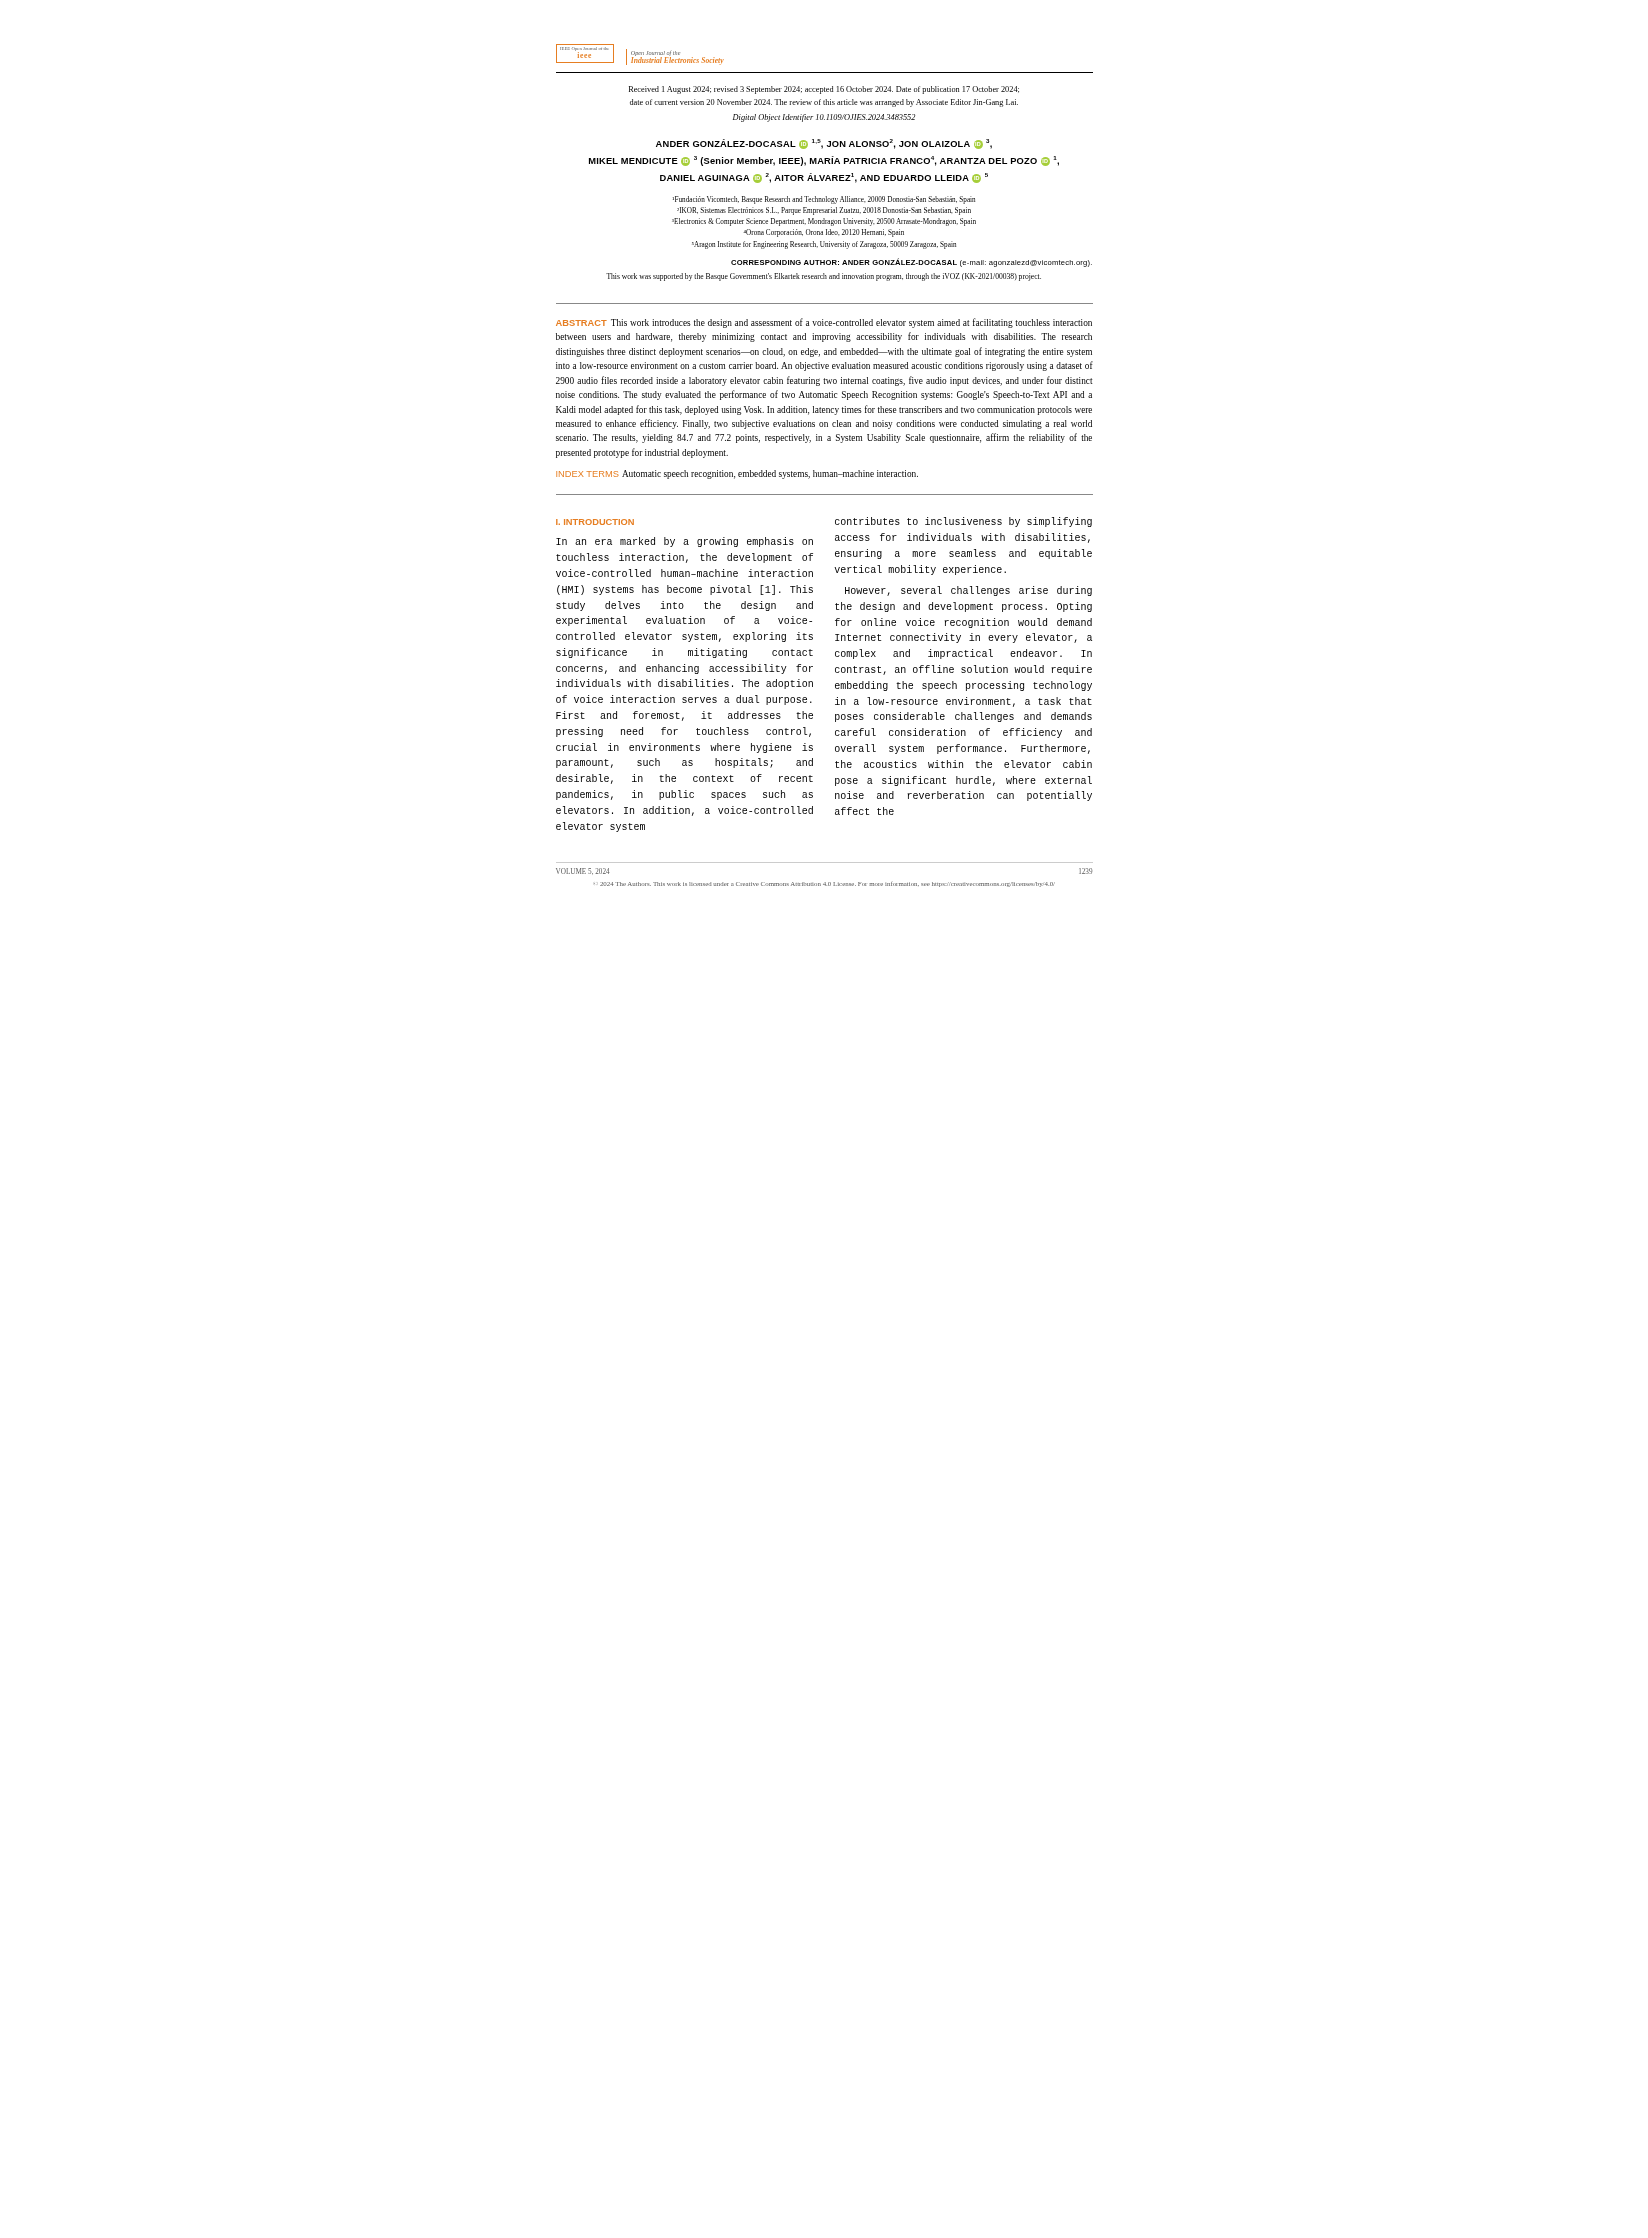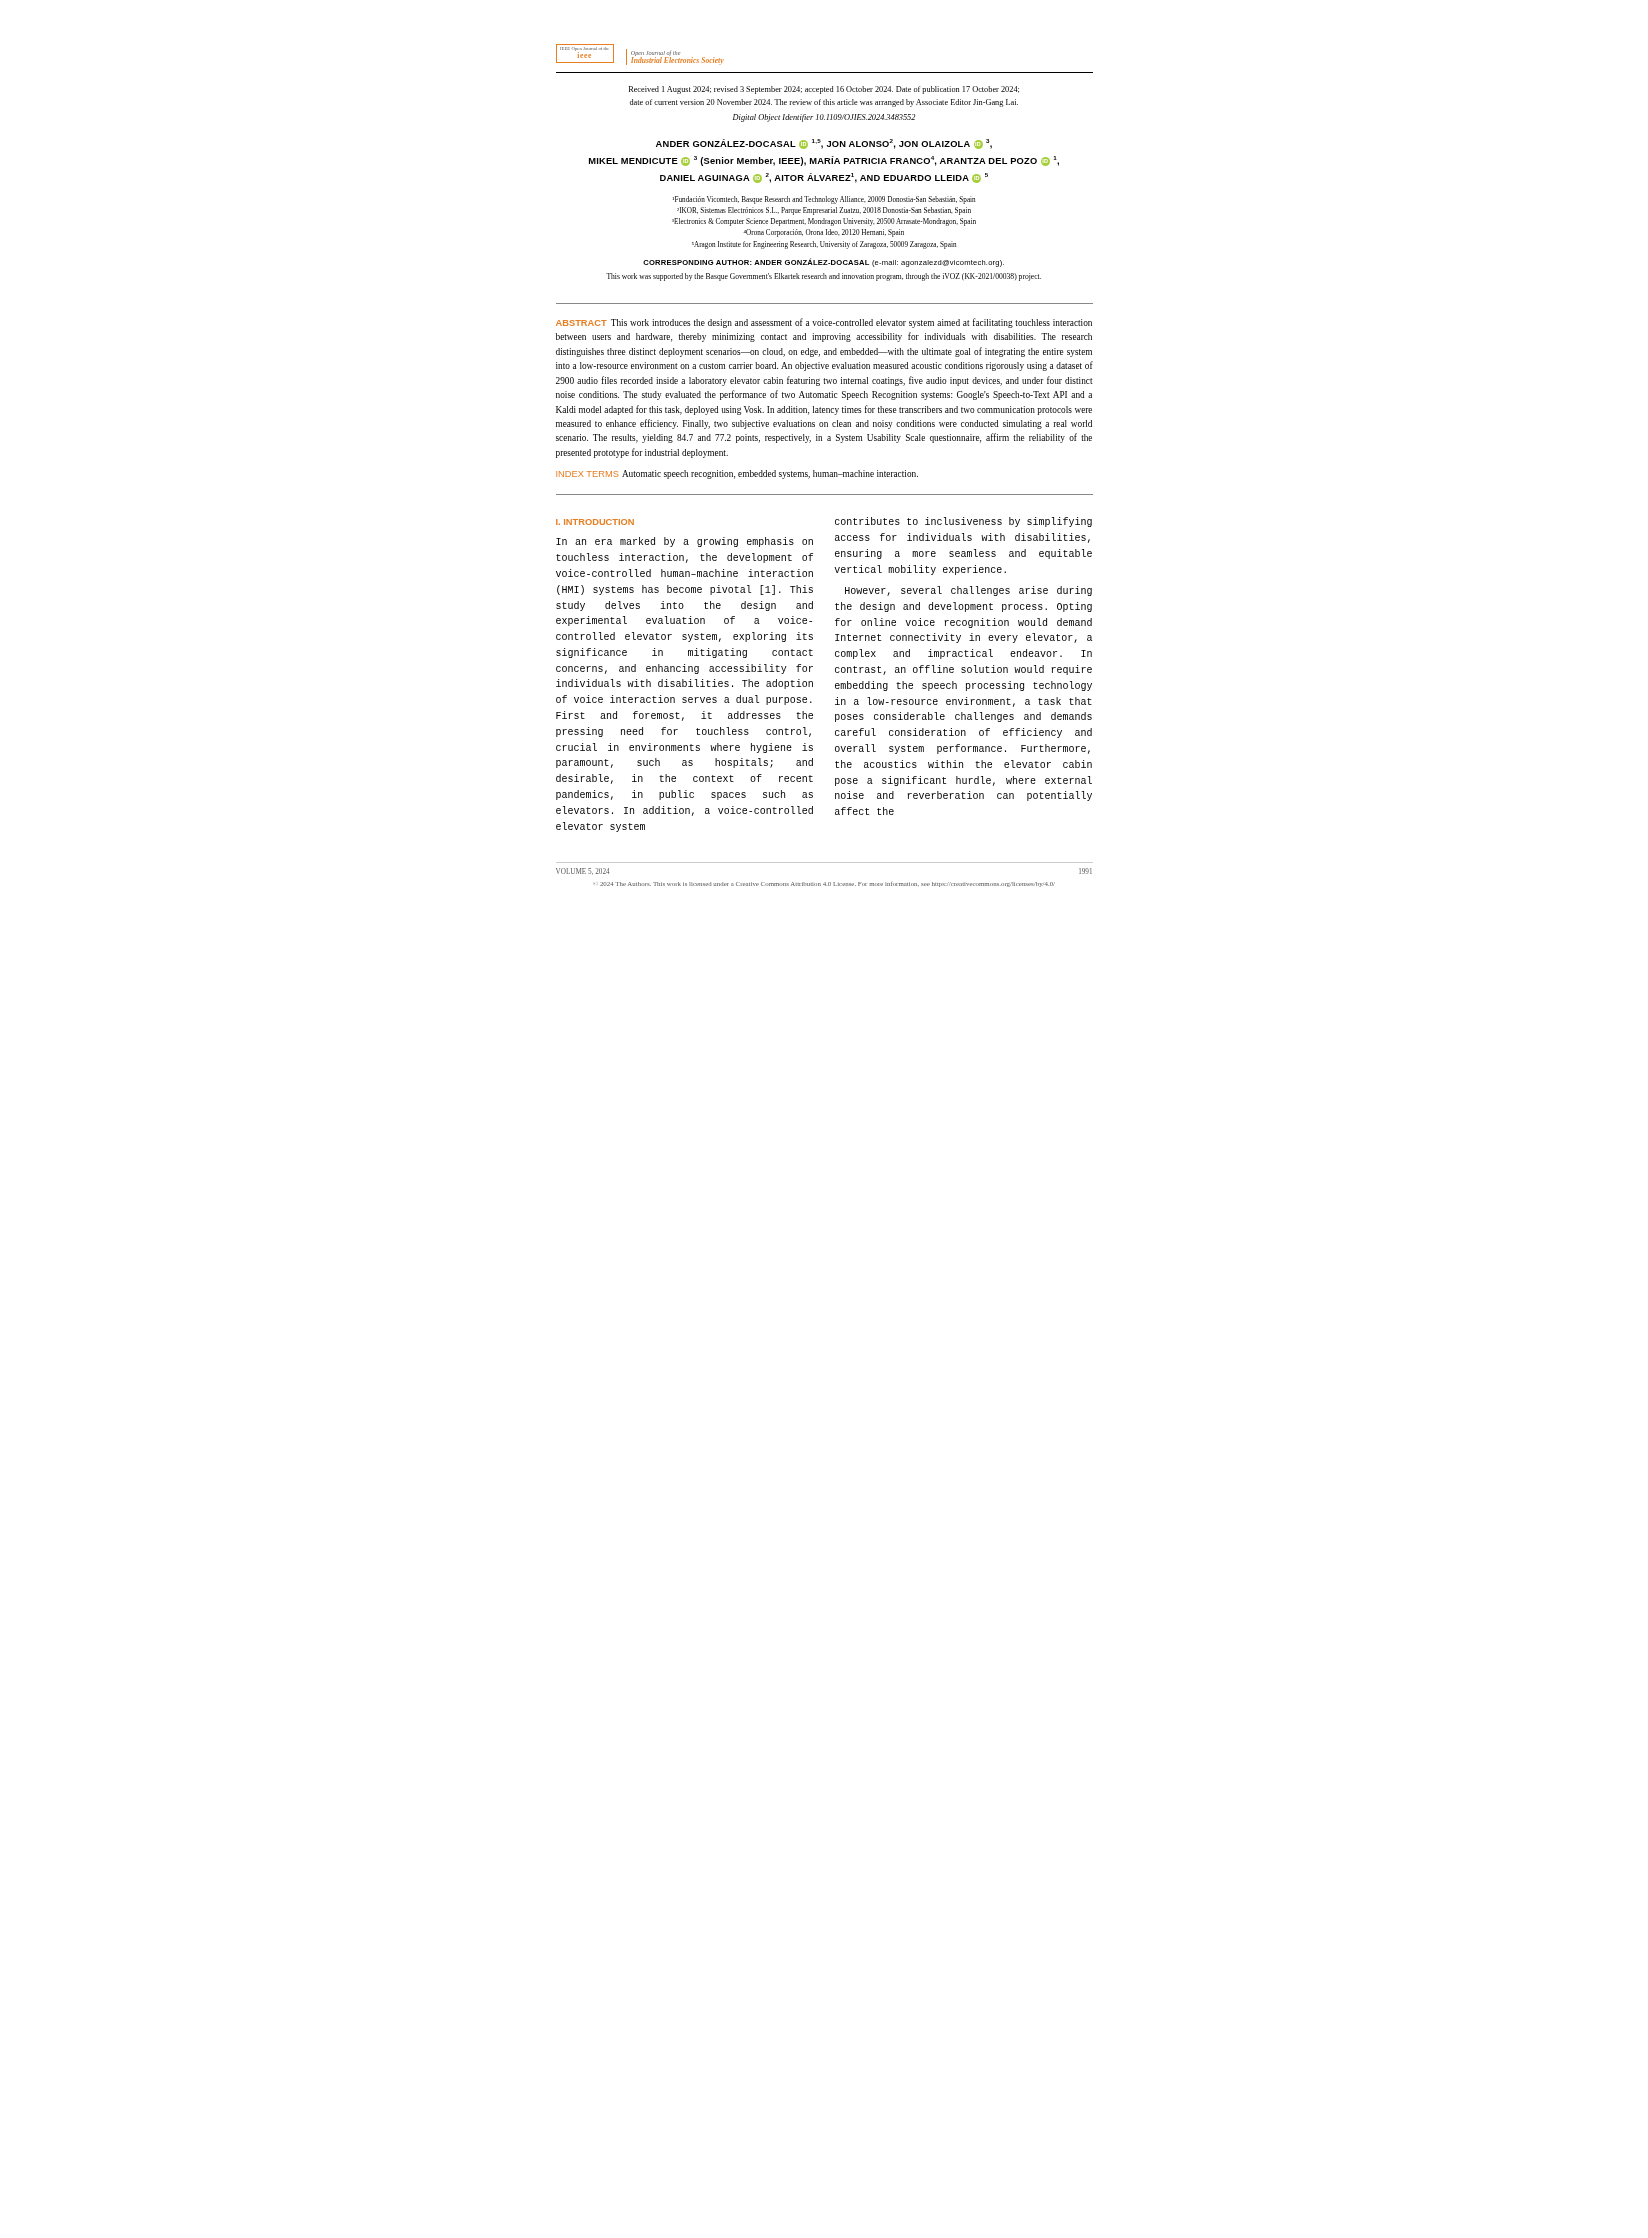--- a/index.html
+++ b/index.html
@@ -128,21 +128,21 @@
       font-size: 7.2px;
       color: #000;
       line-height: 1.55;
       margin-bottom: 6.9px;
     }
     .affil-line {
       display: block;
     }
     
     .corresponding {
-      text-align: center;
+      text-align: right;
       font-size: 7.6px;
       color: #000;
       margin-bottom: 4.1px;
       font-family: Arial, sans-serif;
       font-weight: normal;
       letter-spacing: 0.2px;
     }
     .corresponding span.label {
       font-weight: bold;
     }
@@ -328,18 +328,18 @@
     <div>
       <div class="col-text">
         <p>contributes to inclusiveness by simplifying access for individuals with disabilities, ensuring a more seamless and equitable vertical mobility experience.</p>
         <p>However, several challenges arise during the design and development process. Opting for online voice recognition would demand Internet connectivity in every elevator, a complex and impractical endeavor. In contrast, an offline solution would require embedding the speech processing technology in a low-resource environment, a task that poses considerable challenges and demands careful consideration of efficiency and overall system performance. Furthermore, the acoustics within the elevator cabin pose a significant hurdle, where external noise and reverberation can potentially affect the</p>
       </div>
     </div>
   </div>
 
   <div class="footer">
     <span>VOLUME 5, 2024</span>
-    <span>1991</span>
+    <span>1239</span>
   </div>
   <div class="footer-cc">© 2024 The Authors. This work is licensed under a Creative Commons Attribution 4.0 License. For more information, see https://creativecommons.org/licenses/by/4.0/</div>
 
 </div>
 
 
 </body></html>

